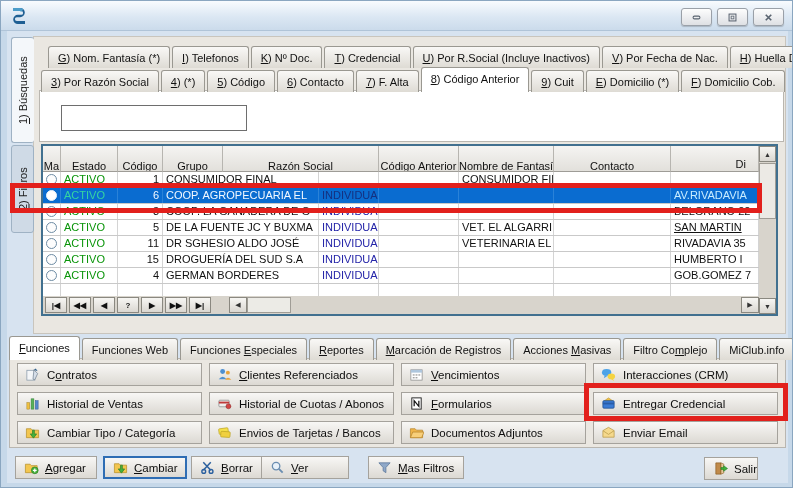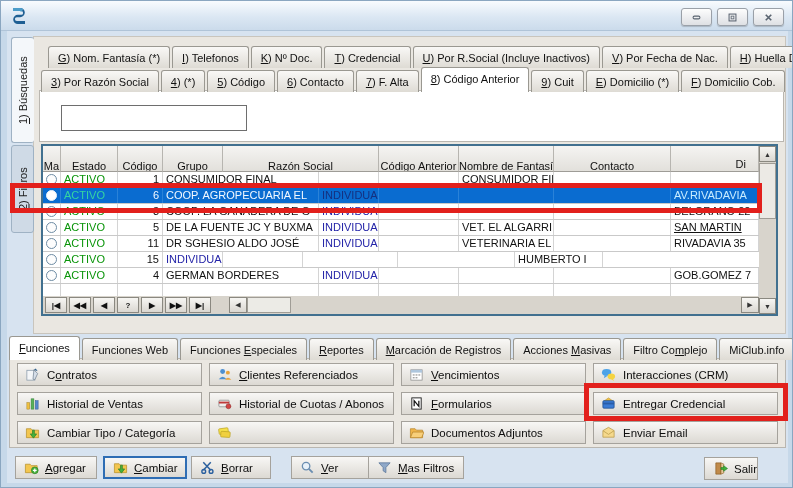--- a/index.html
+++ b/index.html
@@ -190,20 +190,21 @@
           <div class="gc fantasia" style="width: 95px;">VETERINARIA EL</div>
           <div class="gc contacto" style="width: 117px;"></div>
           <div class="gc direccion" style="width: 88px;">RIVADAVIA 35</div>
         </div>
         <div class="gr">
           <div class="gc ma" style="width: 18px; padding: 0px;">
             <div class="radio"></div>
           </div>
           <div class="gc estado" style="width: 57px;">ACTIVO</div>
           <div class="gc codigo" style="width: 45px;">15</div>
+          <div class="gc razon" style="width: 156px;">DROGUERÍA DEL SUD S.A</div>
           <div class="gc grupo" style="width: 60px;">INDIVIDUAL</div>
           <div class="gc cod_anterior" style="width: 80px;"></div>
           <div class="gc fantasia" style="width: 95px;"></div>
           <div class="gc contacto" style="width: 117px;"></div>
           <div class="gc direccion" style="width: 88px;">HUMBERTO I</div>
         </div>
         <div class="gr">
           <div class="gc ma" style="width: 18px; padding: 0px;">
             <div class="radio"></div>
           </div>
@@ -341,20 +342,21 @@
         </span>
         <span>Cambiar Tipo / Categoría</span>
       </div>
       <div class="fnb" style="left: 208px; top: 420px;">
         <span style="display: flex;">
           <svg viewBox="0 0 16 16">
             <rect x="2" y="3.5" width="10" height="6" rx="1" transform="rotate(-8 7 6.5)" fill="#f5e04a" stroke="#b8a020" stroke-width="0.7"></rect>
             <rect x="4" y="7" width="10" height="6" rx="1" transform="rotate(4 9 10)" fill="#f0d040" stroke="#b8a020" stroke-width="0.7"></rect>
           </svg>
         </span>
+        <span>Envios de Tarjetas / Bancos</span>
       </div>
       <div class="fnb" style="left: 400px; top: 420px;">
         <span style="display: flex;">
           <svg viewBox="0 0 16 16">
             <path d="M1.5 4 h5 l1.5 1.5 h6.5 v8 h-13 z" fill="#f0b54a" stroke="#b8862c" stroke-width="0.8"></path>
             <path d="M1.5 13.5 L4 7.5 h12 l-2.5 6z" fill="#f8cf7a" stroke="#b8862c" stroke-width="0.8"></path>
           </svg>
         </span>
         <span>Documentos Adjuntos</span>
       </div>
@@ -391,21 +393,21 @@
       <div class="ab" style="left: 190px; top: 455px; width: 80px;">
         <span style="display: flex;">
           <svg viewBox="0 0 16 16">
             <path d="M3.5 2.5 L11.5 11 M11.5 2.5 L3.5 11" stroke="#2a5f9e" stroke-width="1.6"></path>
             <circle cx="4" cy="12.2" r="2" fill="none" stroke="#2a5f9e" stroke-width="1.5"></circle>
             <circle cx="11.8" cy="12.2" r="2" fill="none" stroke="#2a5f9e" stroke-width="1.5"></circle>
           </svg>
         </span>
         <span><u>B</u>orrar</span>
       </div>
-      <div class="ab" style="left: 290px; top: 455px; width: 88px; text-align: right;">
+      <div class="ab" style="left: 260px; top: 455px; width: 88px; text-align: right;">
         <span style="display: flex;">
           <svg viewBox="0 0 16 16">
             <circle cx="6.5" cy="6.5" r="4" fill="#e8f1f9" stroke="#6a8db0" stroke-width="1.4"></circle>
             <path d="M9.5 9.5 L13.5 13.5" stroke="#6a8db0" stroke-width="2"></path>
           </svg>
         </span>
         <span><u>V</u>er</span>
       </div>
       <div class="ab" style="left: 367px; top: 455px; width: 96px;">
         <span style="display: flex;">

